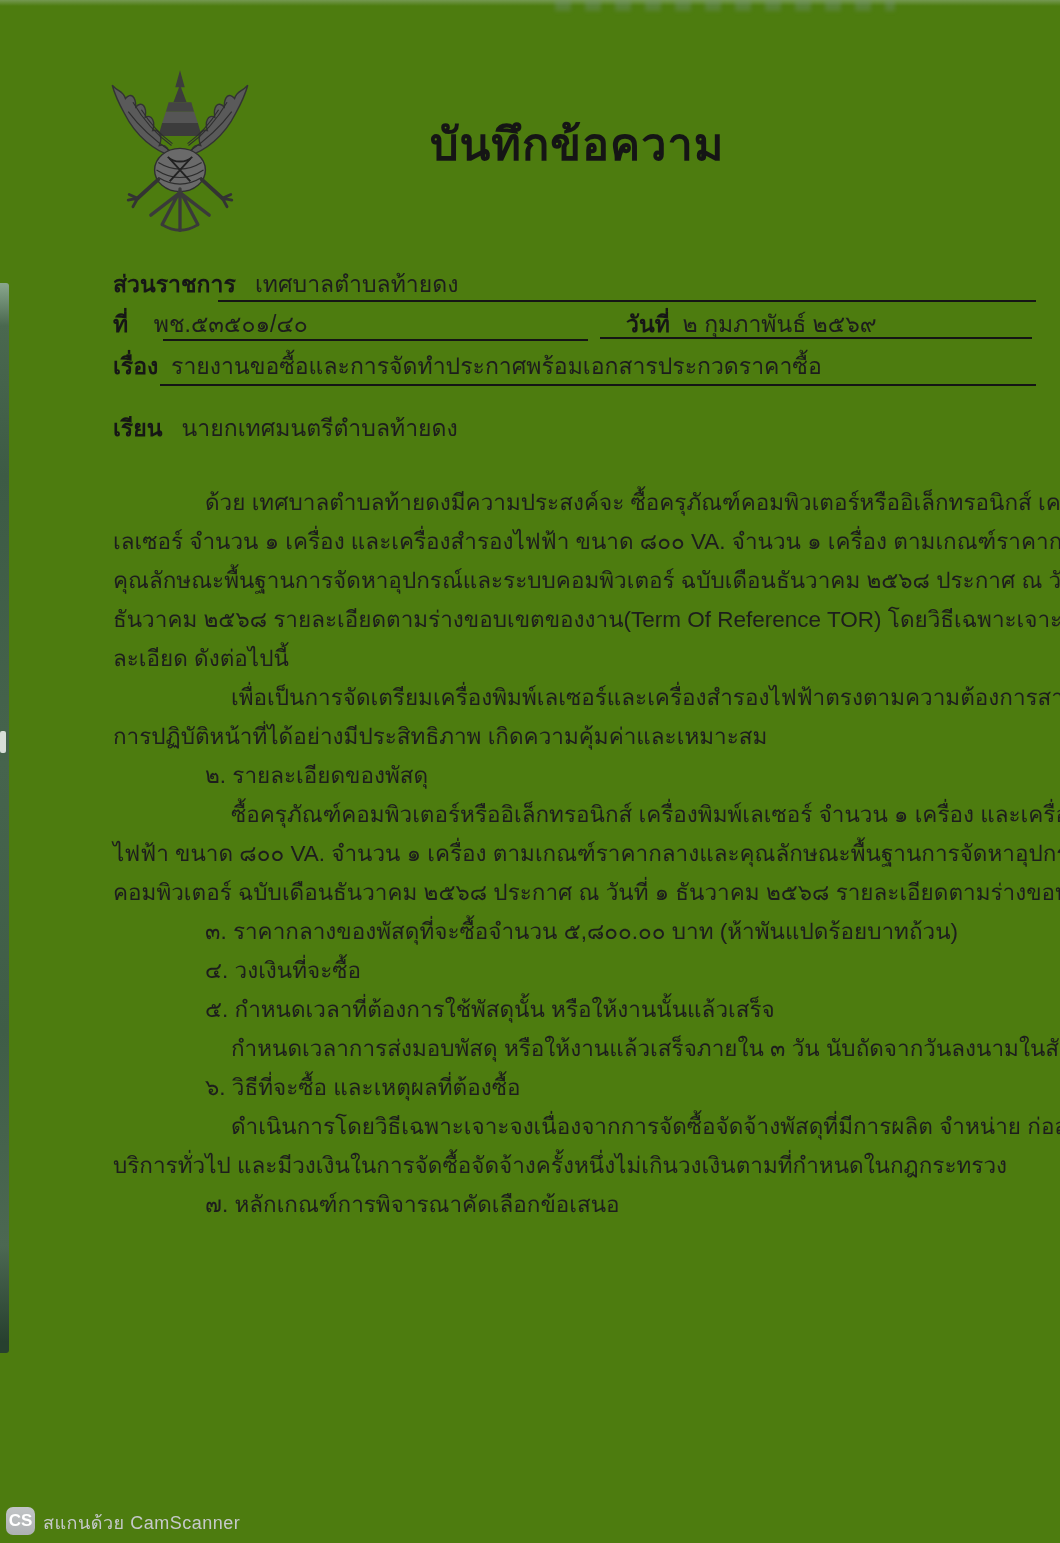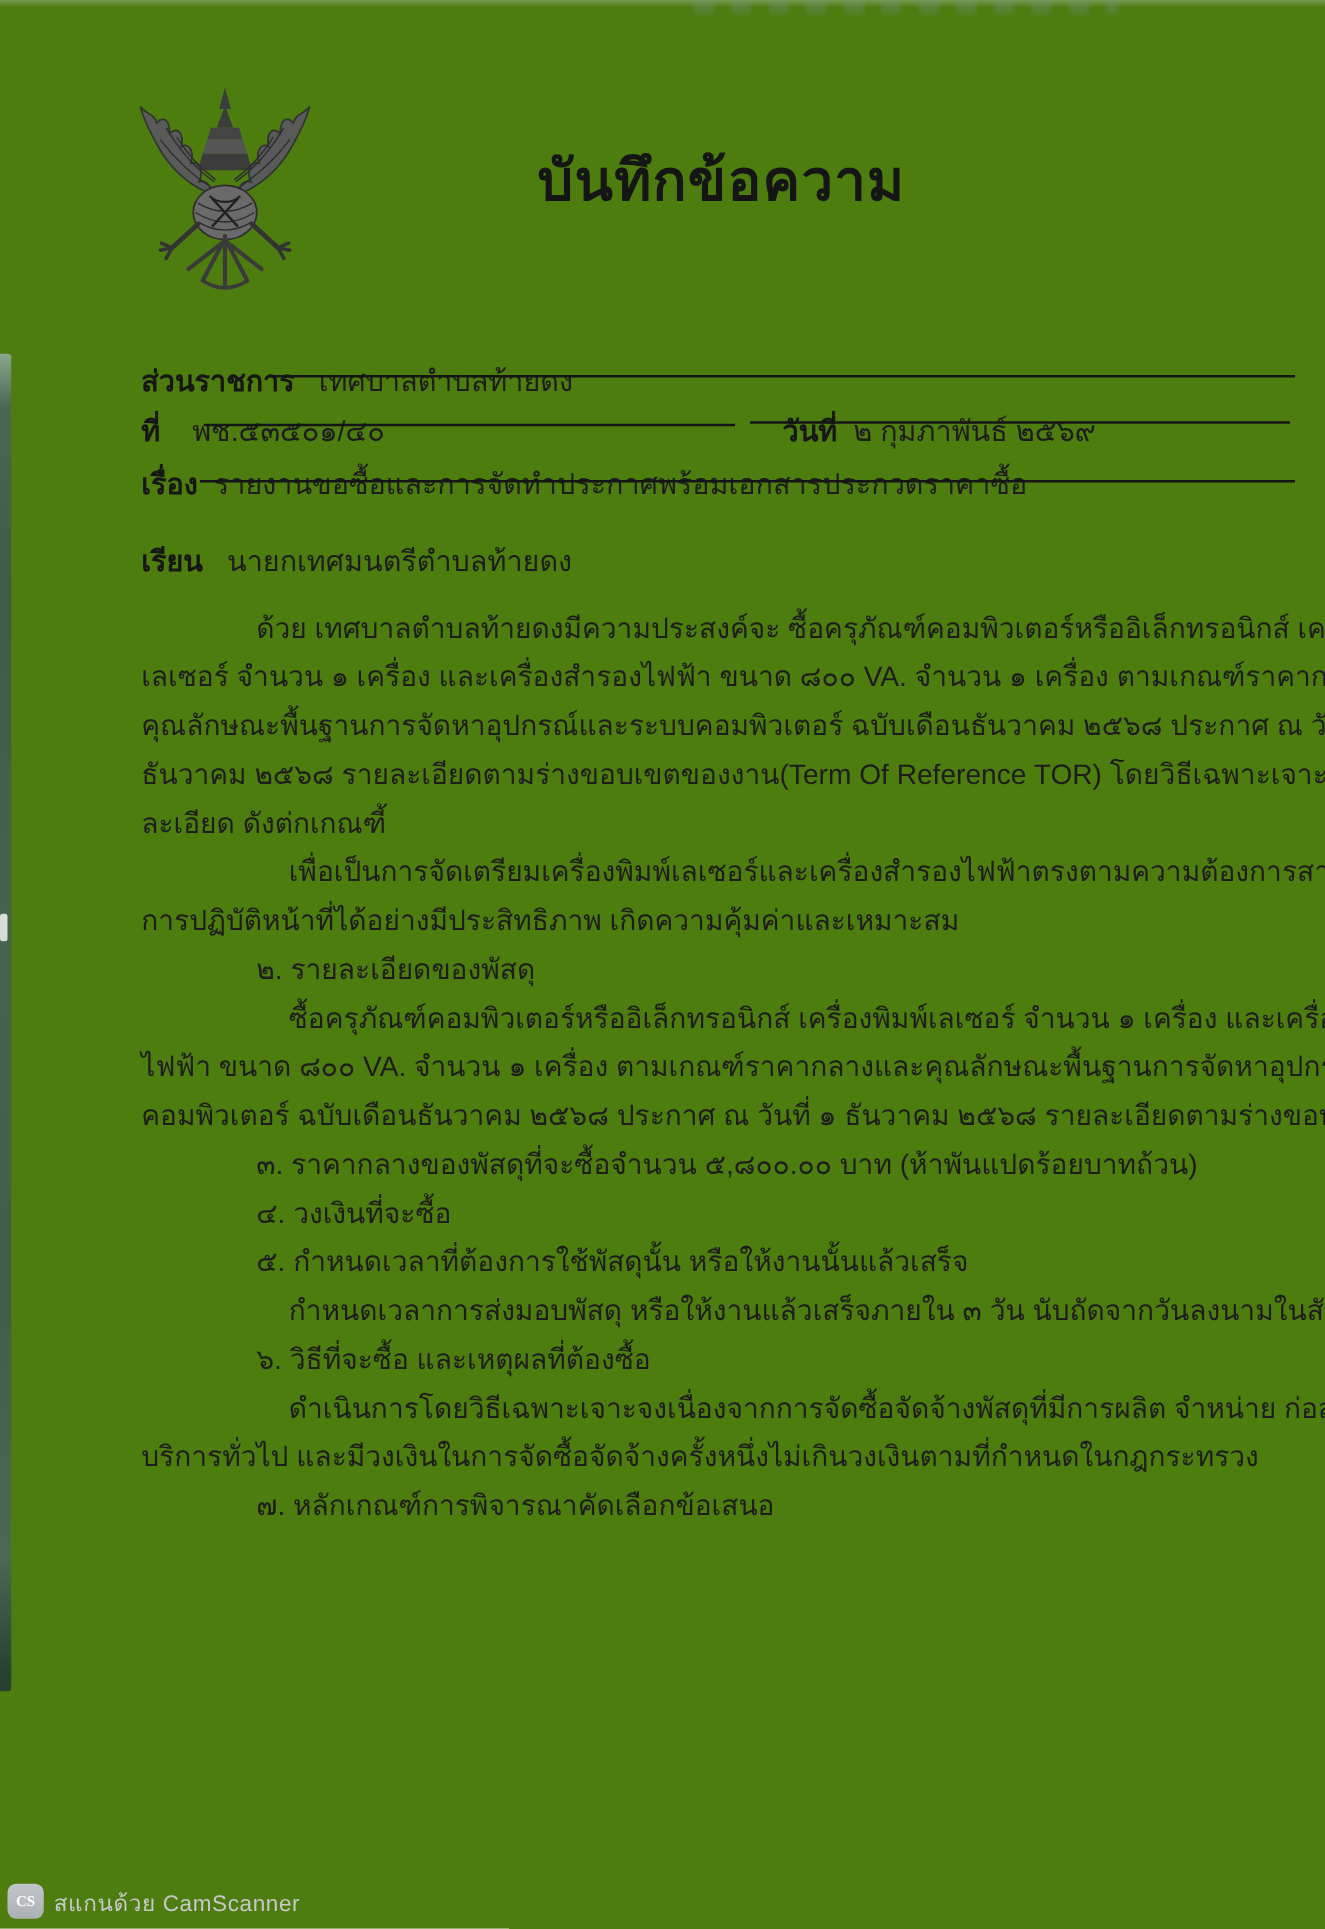--- a/index.html
+++ b/index.html
@@ -38,38 +38,38 @@
   .emblem{position:absolute;left:100px;top:60px;width:160px;height:188px;}
 
   .doc-title{
     position:absolute;left:430px;top:108px;width:290px;
     text-align:center;font-size:45px;font-weight:bold;color:#151515;
     letter-spacing:1px;white-space:nowrap;
   }
 
   .lbl{font-weight:bold;color:#161616;}
   .val{color:#1d1d1d;}
-  .frow{position:absolute;font-size:23px;white-space:nowrap;margin-top:21px;}
+  .frow{position:absolute;font-size:23px;white-space:nowrap;}
   .uline{position:absolute;height:2px;background:#151515;}
 
   .body-lines{
     position:absolute;left:113px;top:483px;width:845px;
     font-size:22.5px;line-height:39px;white-space:nowrap;color:#1d1d1d;
   }
   .bl{height:39px;}
   .ind-0{padding-left:0;}
   .ind-a{padding-left:92px;}
   .ind-b{padding-left:118px;}
 
   .cs-badge{
     position:absolute;left:6px;top:1507px;width:29px;height:28px;
     background:linear-gradient(180deg,#c2c5c7,#aeb1b3);
-    border-radius:7px;color:#ffffff;font-size:12px;font-weight:bold;
+    border-radius:7px;color:#ffffff;font-size:17px;font-weight:bold;
     display:flex;align-items:center;justify-content:center;
-    font-family:Liberation Serif, serif;
+    font-family:Liberation Sans, sans-serif;
   }
   .cs-text{
     position:absolute;left:43px;top:1508px;
     font-size:18px;color:#c6c9cb;letter-spacing:.5px;white-space:nowrap;
   }
 </style>
 </head>
 <body>
 
 <div class="page">
@@ -135,21 +135,21 @@
   <div class="frow" style="left:113px;top:410px;">
     <span class="lbl">เรียน</span>&nbsp;&nbsp;
     <span class="val">นายกเทศมนตรีตำบลท้ายดง</span>
   </div>
 
   <div class="body-lines">
     <div class="bl ind-a">ด้วย เทศบาลตำบลท้ายดงมีความประสงค์จะ ซื้อครุภัณฑ์คอมพิวเตอร์หรืออิเล็กทรอนิกส์ เครื่องพิมพ์</div>
     <div class="bl ind-0">เลเซอร์ จำนวน ๑ เครื่อง และเครื่องสำรองไฟฟ้า ขนาด ๘๐๐ VA. จำนวน ๑ เครื่อง ตามเกณฑ์ราคากลางและ</div>
     <div class="bl ind-0">คุณลักษณะพื้นฐานการจัดหาอุปกรณ์และระบบคอมพิวเตอร์ ฉบับเดือนธันวาคม ๒๕๖๘ ประกาศ ณ วันที่ ๑</div>
     <div class="bl ind-0">ธันวาคม ๒๕๖๘ รายละเอียดตามร่างขอบเขตของงาน(Term Of Reference TOR) โดยวิธีเฉพาะเจาะจง ซึ่งมีราย</div>
-    <div class="bl ind-0">ละเอียด ดังต่กเกณฑี้</div>
+    <div class="bl ind-0">ละเอียด ดังต่อไปนี้</div>
     <div class="bl ind-b">เพื่อเป็นการจัดเตรียมเครื่องพิมพ์เลเซอร์และเครื่องสำรองไฟฟ้าตรงตามความต้องการสามารถใช้ใน</div>
     <div class="bl ind-0">การปฏิบัติหน้าที่ได้อย่างมีประสิทธิภาพ เกิดความคุ้มค่าและเหมาะสม</div>
     <div class="bl ind-a">๒. รายละเอียดของพัสดุ</div>
     <div class="bl ind-b">ซื้อครุภัณฑ์คอมพิวเตอร์หรืออิเล็กทรอนิกส์ เครื่องพิมพ์เลเซอร์ จำนวน ๑ เครื่อง และเครื่องสำรอง</div>
     <div class="bl ind-0">ไฟฟ้า ขนาด ๘๐๐ VA. จำนวน ๑ เครื่อง ตามเกณฑ์ราคากลางและคุณลักษณะพื้นฐานการจัดหาอุปกรณ์และระบบ</div>
     <div class="bl ind-0">คอมพิวเตอร์ ฉบับเดือนธันวาคม ๒๕๖๘ ประกาศ ณ วันที่ ๑ ธันวาคม ๒๕๖๘ รายละเอียดตามร่างขอบเขตของ</div>
     <div class="bl ind-a">๓. ราคากลางของพัสดุที่จะซื้อจำนวน ๕,๘๐๐.๐๐ บาท (ห้าพันแปดร้อยบาทถ้วน)</div>
     <div class="bl ind-a">๔. วงเงินที่จะซื้อ</div>
     <div class="bl ind-a">๕. กำหนดเวลาที่ต้องการใช้พัสดุนั้น หรือให้งานนั้นแล้วเสร็จ</div>
     <div class="bl ind-b">กำหนดเวลาการส่งมอบพัสดุ หรือให้งานแล้วเสร็จภายใน ๓ วัน นับถัดจากวันลงนามในสัญญา</div>

